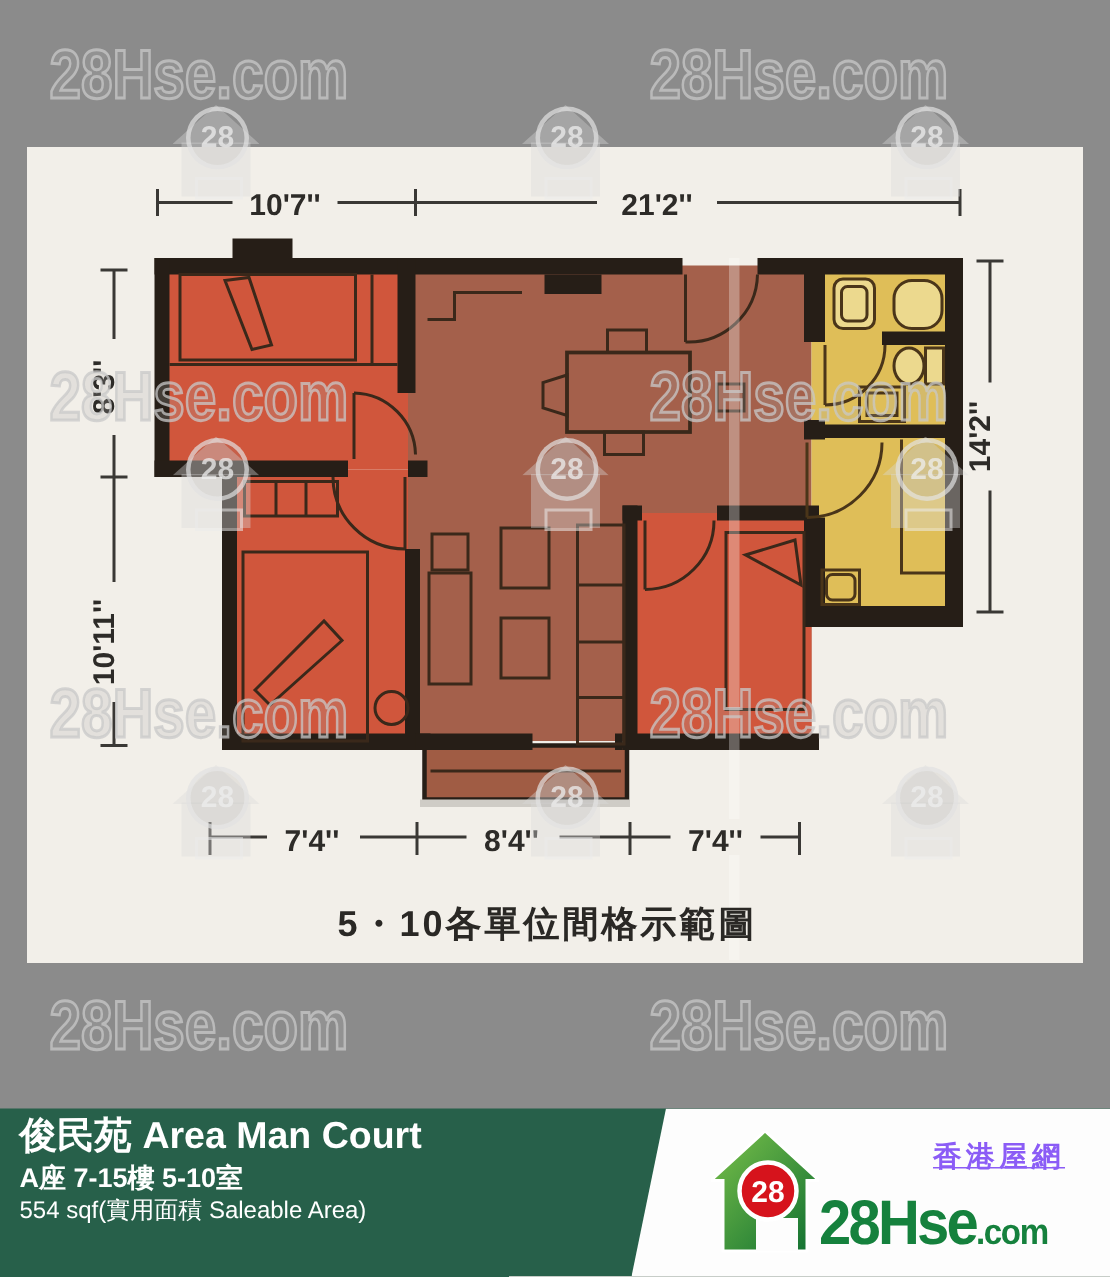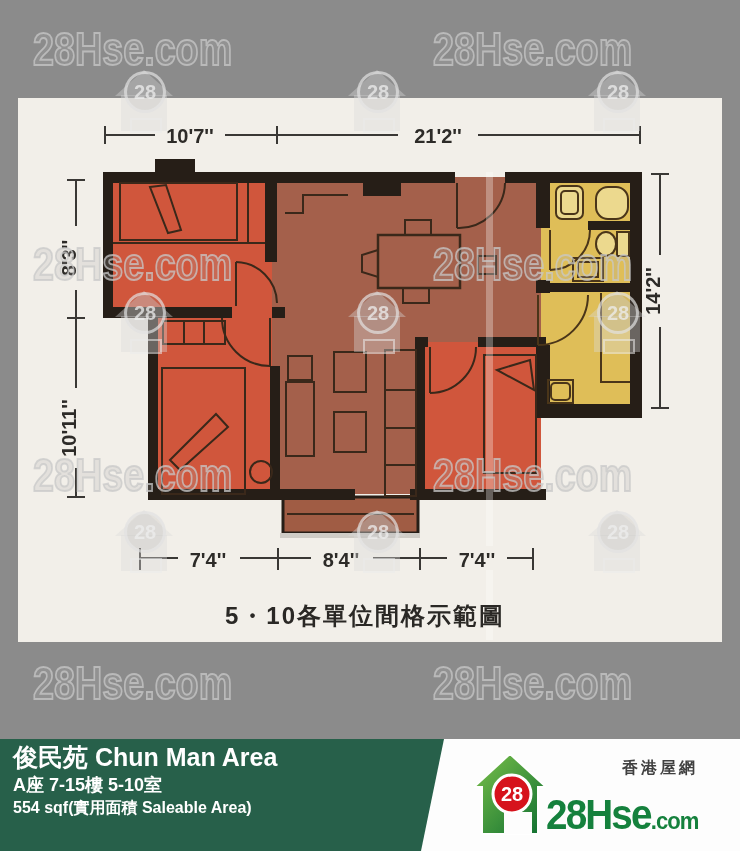--- a/index.html
+++ b/index.html
@@ -25,29 +25,29 @@
     border:3px solid rgba(232,232,232,0.65);display:flex;align-items:center;justify-content:center;
     font-weight:bold;font-size:20px;color:rgba(238,238,238,0.75);background:rgba(150,150,150,0.15);}
   .wm-badge .door{position:absolute;left:15px;top:52px;width:28px;height:11px;border:2px solid rgba(235,235,235,0.55);}
 
   
   .info-bar{position:absolute;left:0;top:739px;width:740px;height:112px;}
   .info-text{position:absolute;left:13px;top:3px;color:#fff;}
   .info-title{font-size:25px;font-weight:bold;line-height:31px;white-space:nowrap;}
   .info-addr{font-size:19px;font-weight:bold;line-height:25px;}
   .info-unit{font-size:18px;font-weight:bold;line-height:24px;}
-  .info-area{font-size:16px;font-weight:bold;line-height:22px;}
+  .info-area{font-size:16px;font-weight:normal;line-height:22px;}
   .logo-area{position:absolute;left:410px;top:0;width:330px;height:112px;background:#fdfdfd;
     clip-path:polygon(34px 0,100% 0,100% 100%,11px 100%);}
   .logo-house{position:absolute;left:64px;top:15px;}
   .logo-text{position:absolute;left:136px;top:52px;white-space:nowrap;
     font-weight:bold;transform:scaleX(0.92);transform-origin:left bottom;}
   .logo-main{font-size:42px;color:#15813d;letter-spacing:-2px;}
   .logo-suffix{font-size:24px;color:#15813d;letter-spacing:-1px;}
-  .logo-tagline{position:absolute;left:212px;top:19px;font-size:16px;color:#404040;letter-spacing:3px;font-weight:bold;}
+  .logo-tagline{position:absolute;left:212px;top:19px;font-size:19px;color:#8b5cf6;letter-spacing:3px;font-weight:bold;text-decoration:underline;}
 </style>
 </head>
 <body>
 
 <div class="stage">
 
   <svg class="plan-svg" width="740" height="851" viewBox="0 0 740 851">
 
     <rect x="18" y="98" width="704" height="544" fill="#f2efe9"></rect>
 
@@ -259,21 +259,21 @@
       <div class="wm-badge" style="left: 588px; top: 506px;">
         <div class="roof"></div>
         <div class="bodyp"></div>
         <div class="ring">28</div>
         <div class="door"></div>
       </div>
     </div>
 
   <div class="info-bar" style="background:#27604a;">
     <div class="info-text">
-      <div class="info-title">俊民苑 Chun Man Area</div>
+      <div class="info-title">俊民苑 Area Man Court</div>
       <div class="info-unit">A座 7-15樓 5-10室</div>
       <div class="info-area">554 sqf(實用面積 Saleable Area)</div>
     </div>
 
     <div class="logo-area">
       <svg class="logo-house" width="72" height="82" viewBox="0 0 72 82">
         <defs>
           <linearGradient id="houseGrad" x1="0" y1="0" x2="1" y2="1">
             <stop offset="0" stop-color="#7cc24a"></stop>
             <stop offset="1" stop-color="#0e6e31"></stop>

